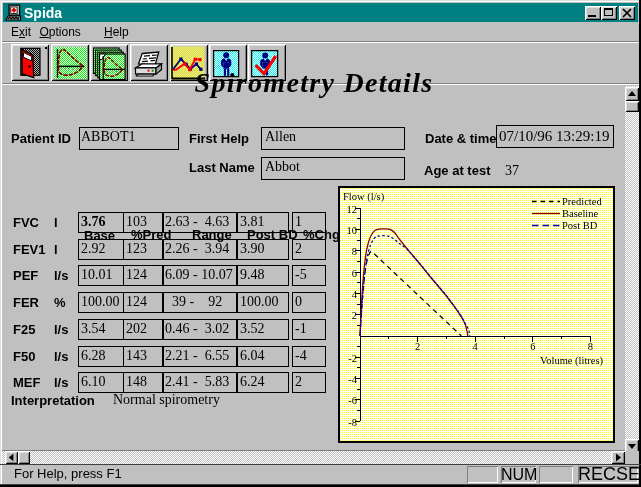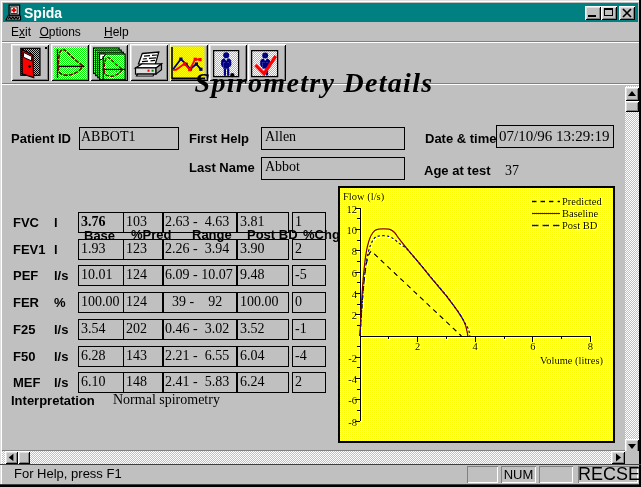--- a/index.html
+++ b/index.html
@@ -197,21 +197,21 @@
   <div class="celltxt" style="left:126px;top:214px;white-space:pre;">103</div>
   <div class="cell" style="left:162px;top:212px;width:75px;height:21px;"></div>
   <div class="celltxt" style="left:165px;top:214px;white-space:pre;">2.63 -  4.63</div>
   <div class="cell" style="left:237px;top:212px;width:52px;height:21px;"></div>
   <div class="celltxt" style="left:240px;top:214px;white-space:pre;">3.81</div>
   <div class="cell" style="left:292px;top:212px;width:34px;height:21px;"></div>
   <div class="celltxt" style="left:295px;top:214px;white-space:pre;">1</div>
   <div class="abs nw lbl" style="left:13px;top:242px;">FEV1</div>
   <div class="abs nw lbl" style="left:54px;top:242px;">l</div>
   <div class="cell" style="left:78px;top:239px;width:46px;height:21px;"></div>
-  <div class="celltxt" style="left:81px;top:241px;white-space:pre;">1.93</div>
+  <div class="celltxt" style="left:81px;top:241px;white-space:pre;">2.92</div>
   <div class="cell" style="left:123px;top:239px;width:41px;height:21px;"></div>
   <div class="celltxt" style="left:126px;top:241px;white-space:pre;">123</div>
   <div class="cell" style="left:162px;top:239px;width:75px;height:21px;"></div>
   <div class="celltxt" style="left:165px;top:241px;white-space:pre;">2.26 -  3.94</div>
   <div class="cell" style="left:237px;top:239px;width:52px;height:21px;"></div>
   <div class="celltxt" style="left:240px;top:241px;white-space:pre;">3.90</div>
   <div class="cell" style="left:292px;top:239px;width:34px;height:21px;"></div>
   <div class="celltxt" style="left:295px;top:241px;white-space:pre;">2</div>
   <div class="abs nw lbl" style="left:13px;top:268px;">PEF</div>
   <div class="abs nw lbl" style="left:54px;top:268px;">l/s</div>
@@ -372,16 +372,16 @@
   <div class="abs raised" style="left:18px;top:451px;width:12px;height:13px;"></div>
   <div class="abs raised" style="left:611px;top:451px;width:14px;height:13px;"></div>
   <svg class="abs" style="left:611px;top:451px;" width="14" height="13" viewBox="0 0 14 13">
       <polygon points="10,6.5 5,2.5 5,10.5" fill="#000"></polygon>
     </svg>
   <div class="abs" style="left:625px;top:451px;width:14px;height:13px;background:#c0c0c0;"></div>
   <div class="abs" style="left:0px;top:464px;width:641px;height:1px;background:#404040;"></div>
 
   <div class="abs nw" style="left:14px;top:466px;font-size:13px;color:#000;">For Help, press F1</div>
   <div class="abs sunk" style="left:467px;top:466px;width:31px;height:17px;"></div>
-  <div class="abs sunk" style="left:501px;top:466px;width:35px;height:17px;text-align:center;font-size:13px;line-height:17px;">NUM</div>
+  <div class="abs sunk" style="left:501px;top:466px;width:35px;height:17px;text-align:center;font-size:16px;line-height:17px;">NUM</div>
   <div class="abs sunk" style="left:539px;top:466px;width:34px;height:17px;"></div>
   <div class="abs sunk" style="left:578px;top:466px;width:60px;height:17px;text-align:center;font-size:18px;line-height:17px;">RECSEL</div>
 </div>
 
 </body></html>

